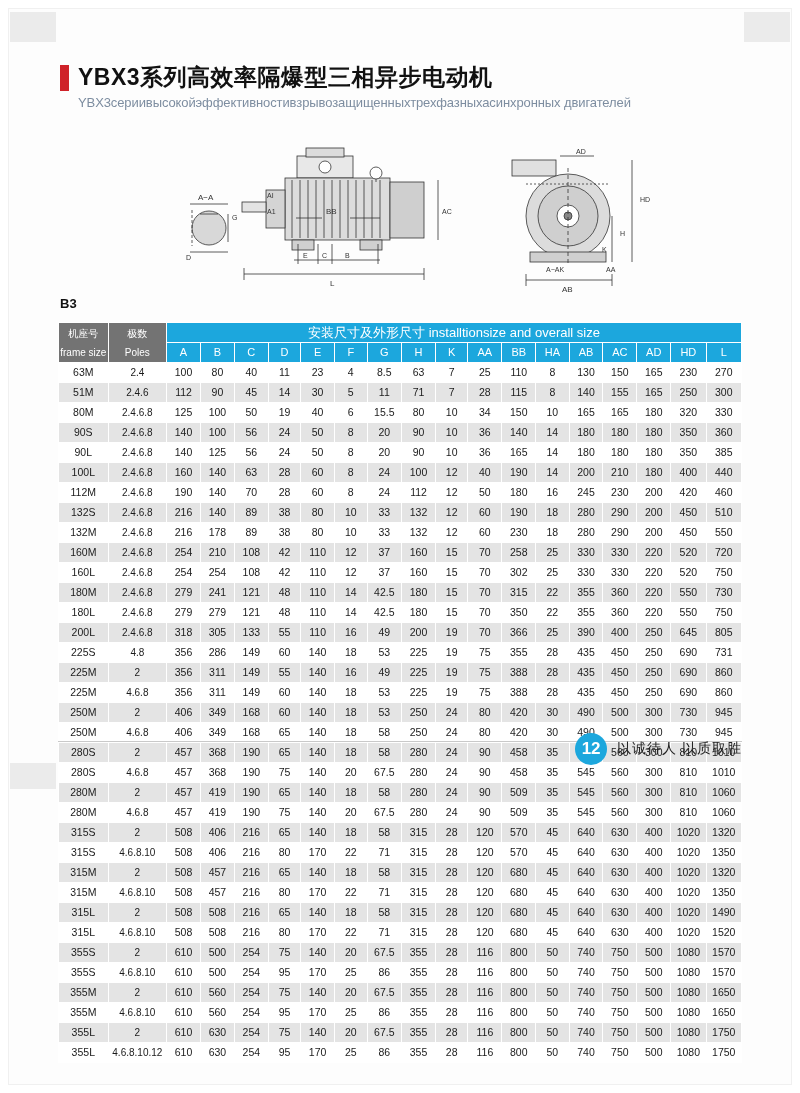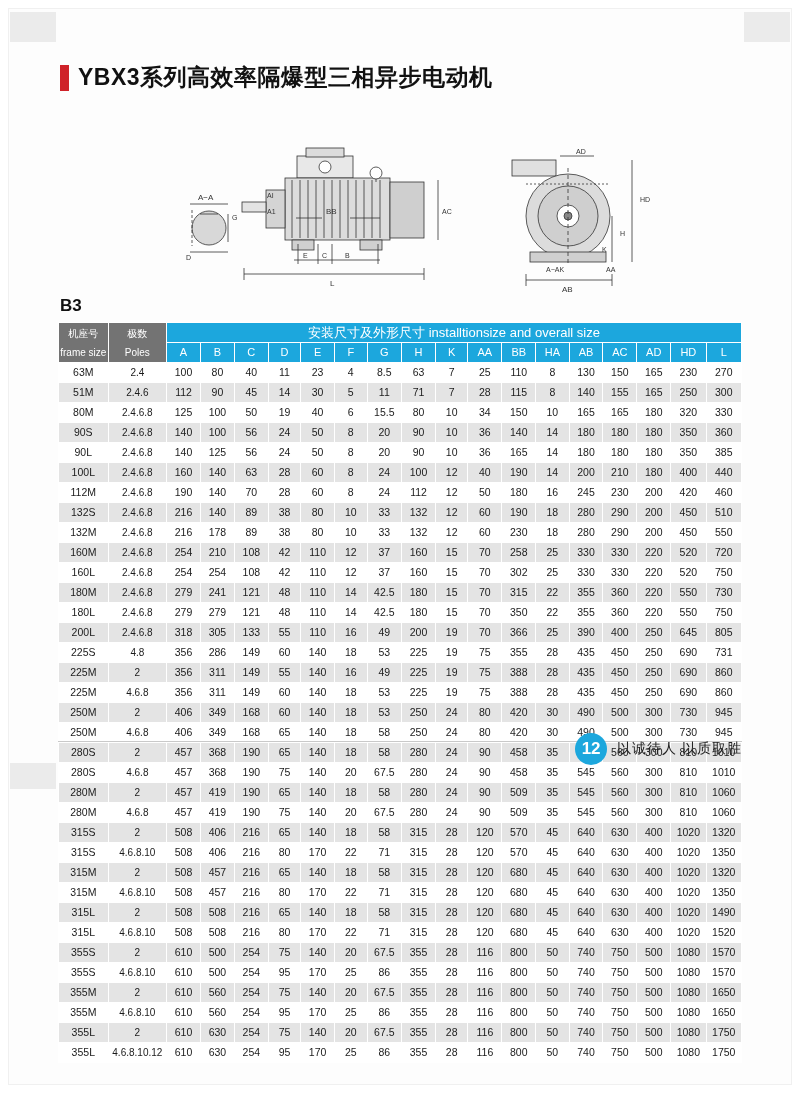--- a/index.html
+++ b/index.html
@@ -75,21 +75,21 @@
 
   
   .drawing {
     position: absolute;
     left: 60px; top: 140px;
     width: 690px; height: 175px;
   }
   .b3-label {
     position: absolute;
     left: 60px; top: 296px;
-    font-size: 17px;
+    font-size: 13px;
     font-weight: bold;
     color: #111;
   }
 
   
   .table-wrap {
     position: absolute;
     left: 58px; top: 322px;
     width: 684px;
   }
@@ -179,20 +179,21 @@
   <div class="page-frame"></div>
   <div class="corner-tl"></div>
   <div class="corner-tr"></div>
   <div class="corner-bl"></div>
 
   <div class="header">
     <div class="title-row">
       <div class="title-bar"></div>
       <div class="title-cn">YBX3系列高效率隔爆型三相异步电动机</div>
     </div>
+    <div class="sub-ru">YBX3сериивысокойэффективностивзрывозащищенныхтрехфазныхасинхронных двигателей</div>
   </div>
 
   <div class="drawing">
     <svg width="690" height="175" viewBox="0 0 690 175">
       <g fill="none" stroke="#333" stroke-width="0.8">
 
         <text x="138" y="60" font-size="8" fill="#333" stroke="none" font-family="Liberation Sans, sans-serif">A−A</text>
         <line x1="130" y1="64" x2="168" y2="64"></line>
         <circle cx="149" cy="88" r="17" fill="#d8d8d8" stroke="#333"></circle>
         <line x1="140" y1="74" x2="158" y2="74"></line>

